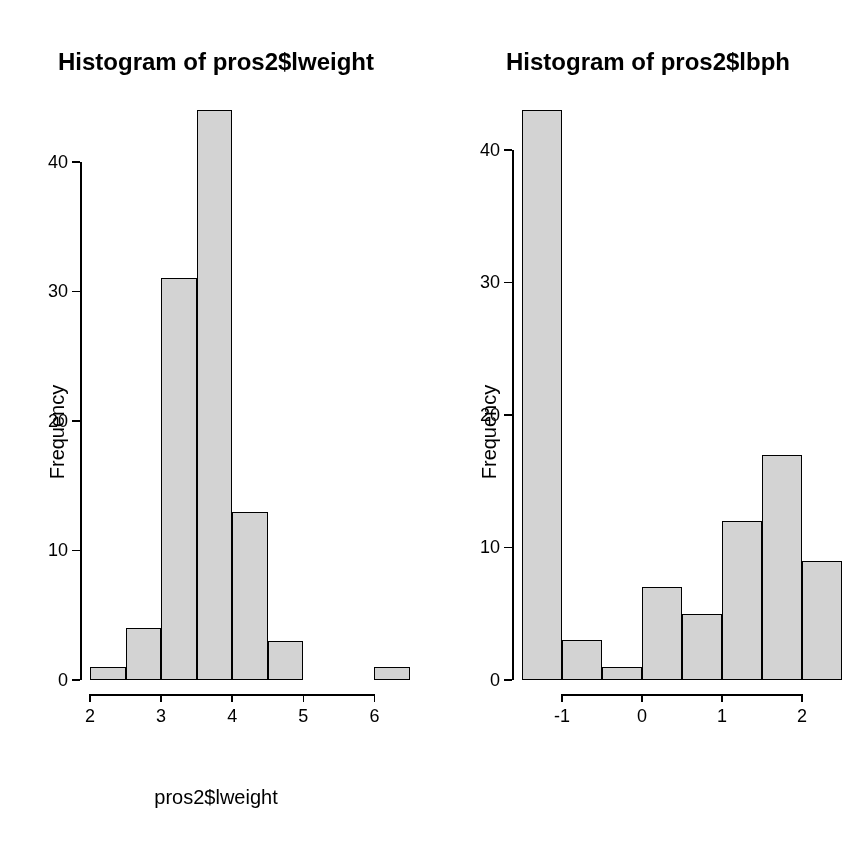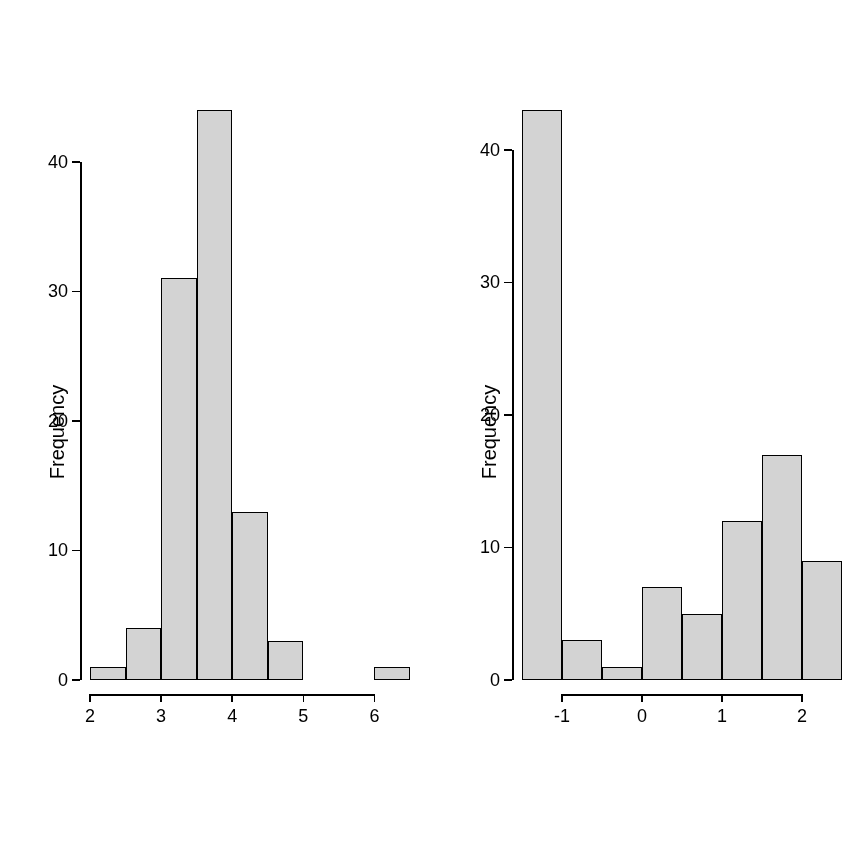--- a/index.html
+++ b/index.html
@@ -81,21 +81,23 @@
     transform: translateY(-50%);
     text-align: right;
   }
 </style>
 </head>
 <body>
 
 <div class="canvas">
 
   <div class="panel left">
+    <div class="title">Histogram of pros2$lweight</div>
     <div class="ylabel">Frequency</div>
+    <div class="xlabel">pros2$lweight</div>
     <div class="plot" id="plot-0">
         <div class="bar" style="left: 0px; width: 35.5556px; top: 557.045px; height: 12.9545px;"></div>
         <div class="bar" style="left: 35.5556px; width: 35.5556px; top: 518.182px; height: 51.8182px;"></div>
         <div class="bar" style="left: 71.1111px; width: 35.5556px; top: 168.409px; height: 401.591px;"></div>
         <div class="bar" style="left: 106.667px; width: 35.5556px; top: 0px; height: 570px;"></div>
         <div class="bar" style="left: 142.222px; width: 35.5556px; top: 401.591px; height: 168.409px;"></div>
         <div class="bar" style="left: 177.778px; width: 35.5556px; top: 531.136px; height: 38.8636px;"></div>
         <div class="bar" style="left: 284.444px; width: 35.5556px; top: 557.045px; height: 12.9545px;"></div>
         <div class="axis-line" style="left: 0px; width: 284.444px; top: 584px; height: 1.5px;"></div>
         <div class="tick" style="left: -0.75px; width: 1.5px; top: 584px; height: 8px;"></div>
@@ -116,20 +118,21 @@
         <div class="tick" style="left: -18px; width: 8px; top: 310.159px; height: 1.5px;"></div>
         <div class="ytick-label" style="left: -62px; width: 40px; top: 310.909px;">20</div>
         <div class="tick" style="left: -18px; width: 8px; top: 180.614px; height: 1.5px;"></div>
         <div class="ytick-label" style="left: -62px; width: 40px; top: 181.364px;">30</div>
         <div class="tick" style="left: -18px; width: 8px; top: 51.0682px; height: 1.5px;"></div>
         <div class="ytick-label" style="left: -62px; width: 40px; top: 51.8182px;">40</div>
       </div>
   </div>
 
   <div class="panel right">
+    <div class="title">Histogram of pros2$lbph</div>
     <div class="ylabel">Frequency</div>
     <div class="plot" id="plot-1">
         <div class="bar" style="left: 0px; width: 40px; top: 0px; height: 570px;"></div>
         <div class="bar" style="left: 40px; width: 40px; top: 530.233px; height: 39.7674px;"></div>
         <div class="bar" style="left: 80px; width: 40px; top: 556.744px; height: 13.2558px;"></div>
         <div class="bar" style="left: 120px; width: 40px; top: 477.209px; height: 92.7907px;"></div>
         <div class="bar" style="left: 160px; width: 40px; top: 503.721px; height: 66.2791px;"></div>
         <div class="bar" style="left: 200px; width: 40px; top: 410.93px; height: 159.07px;"></div>
         <div class="bar" style="left: 240px; width: 40px; top: 344.651px; height: 225.349px;"></div>
         <div class="bar" style="left: 280px; width: 40px; top: 450.698px; height: 119.302px;"></div>

